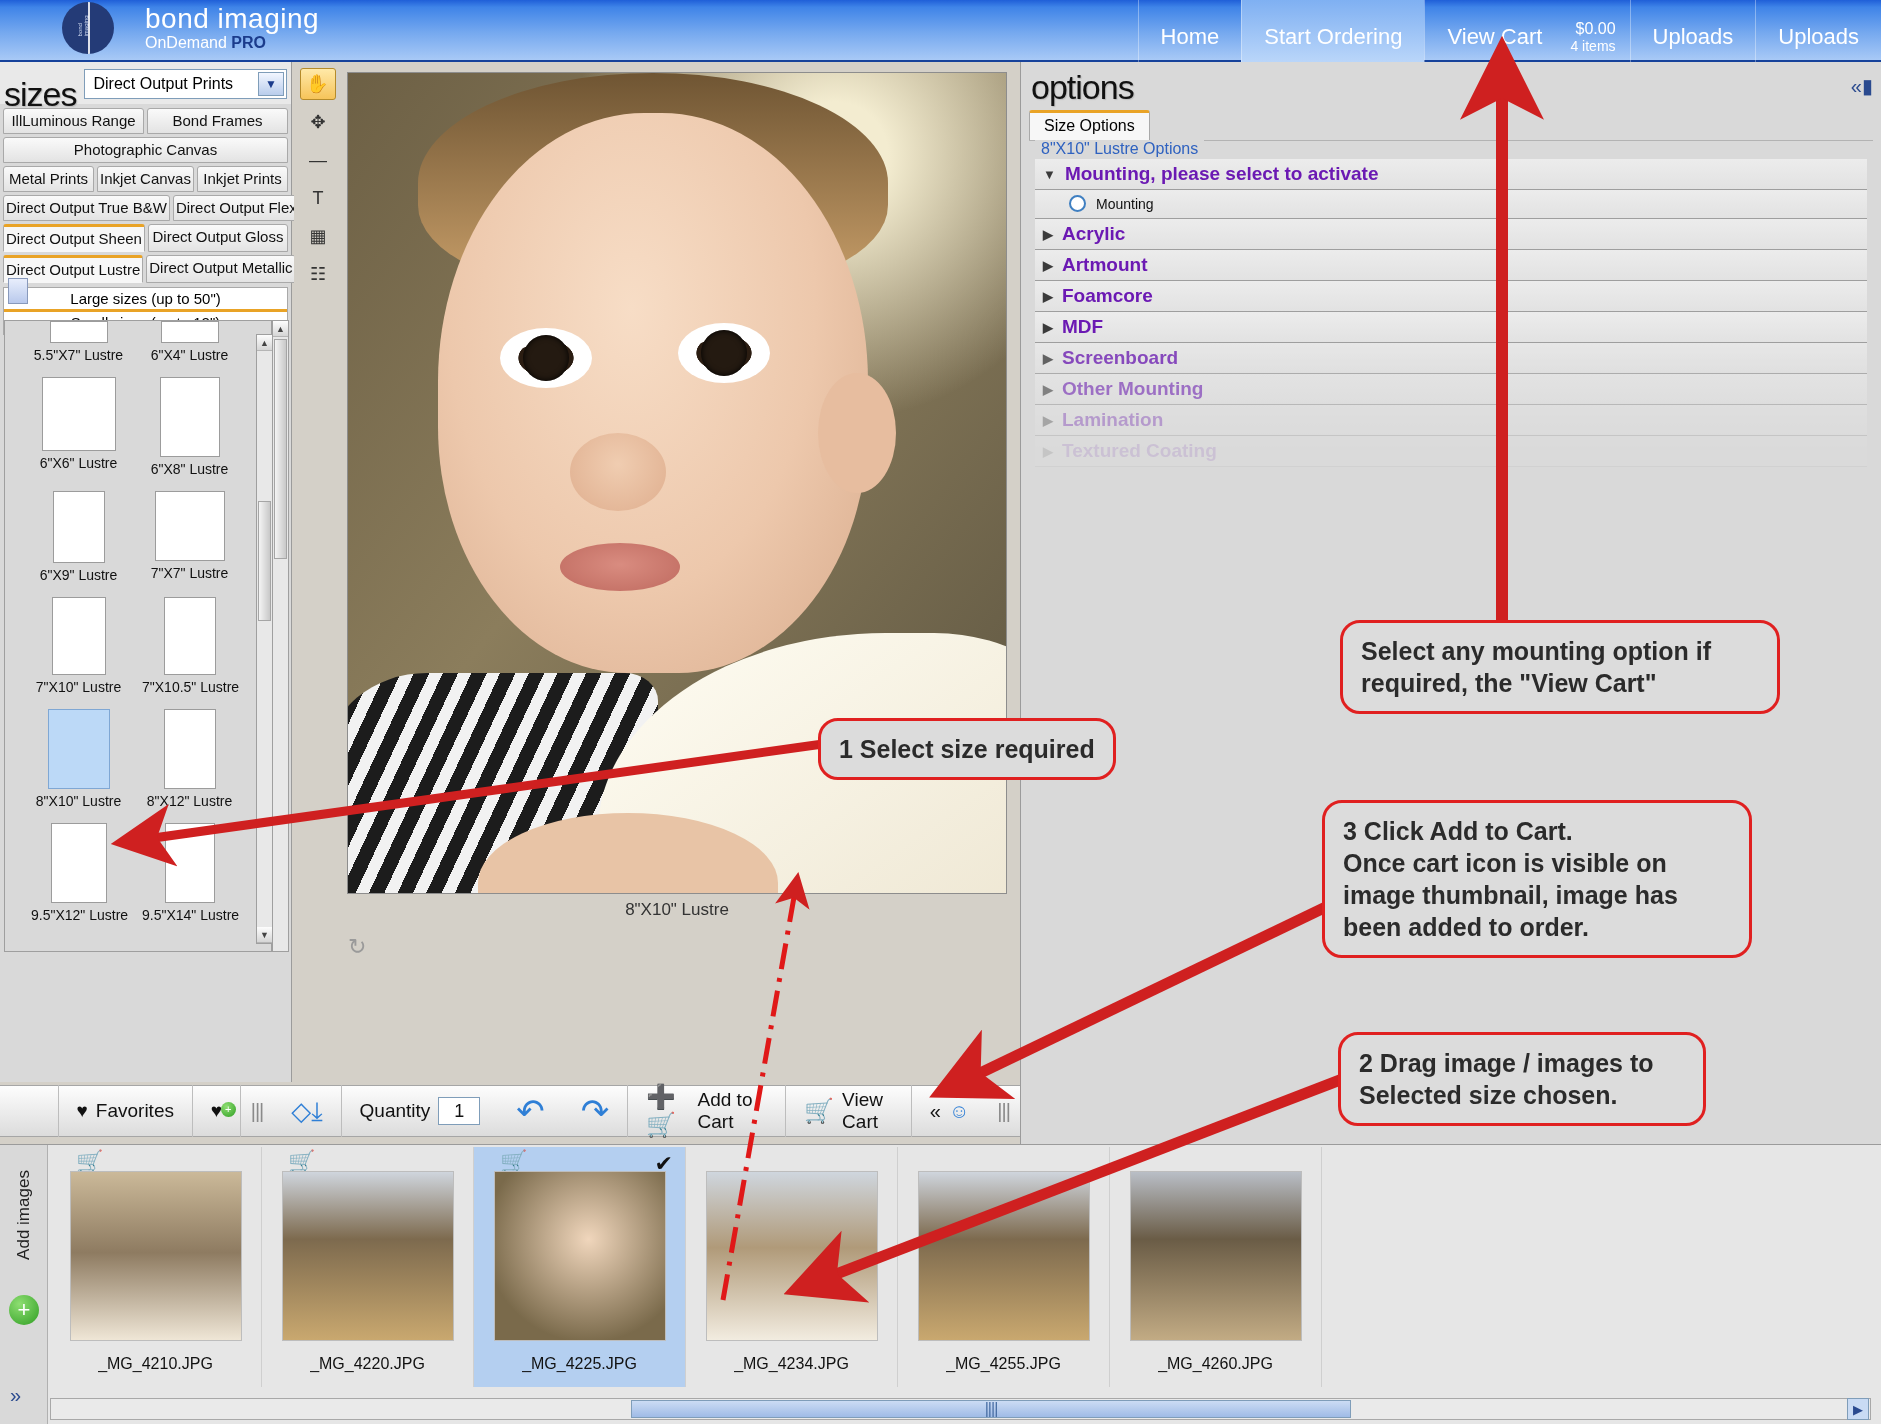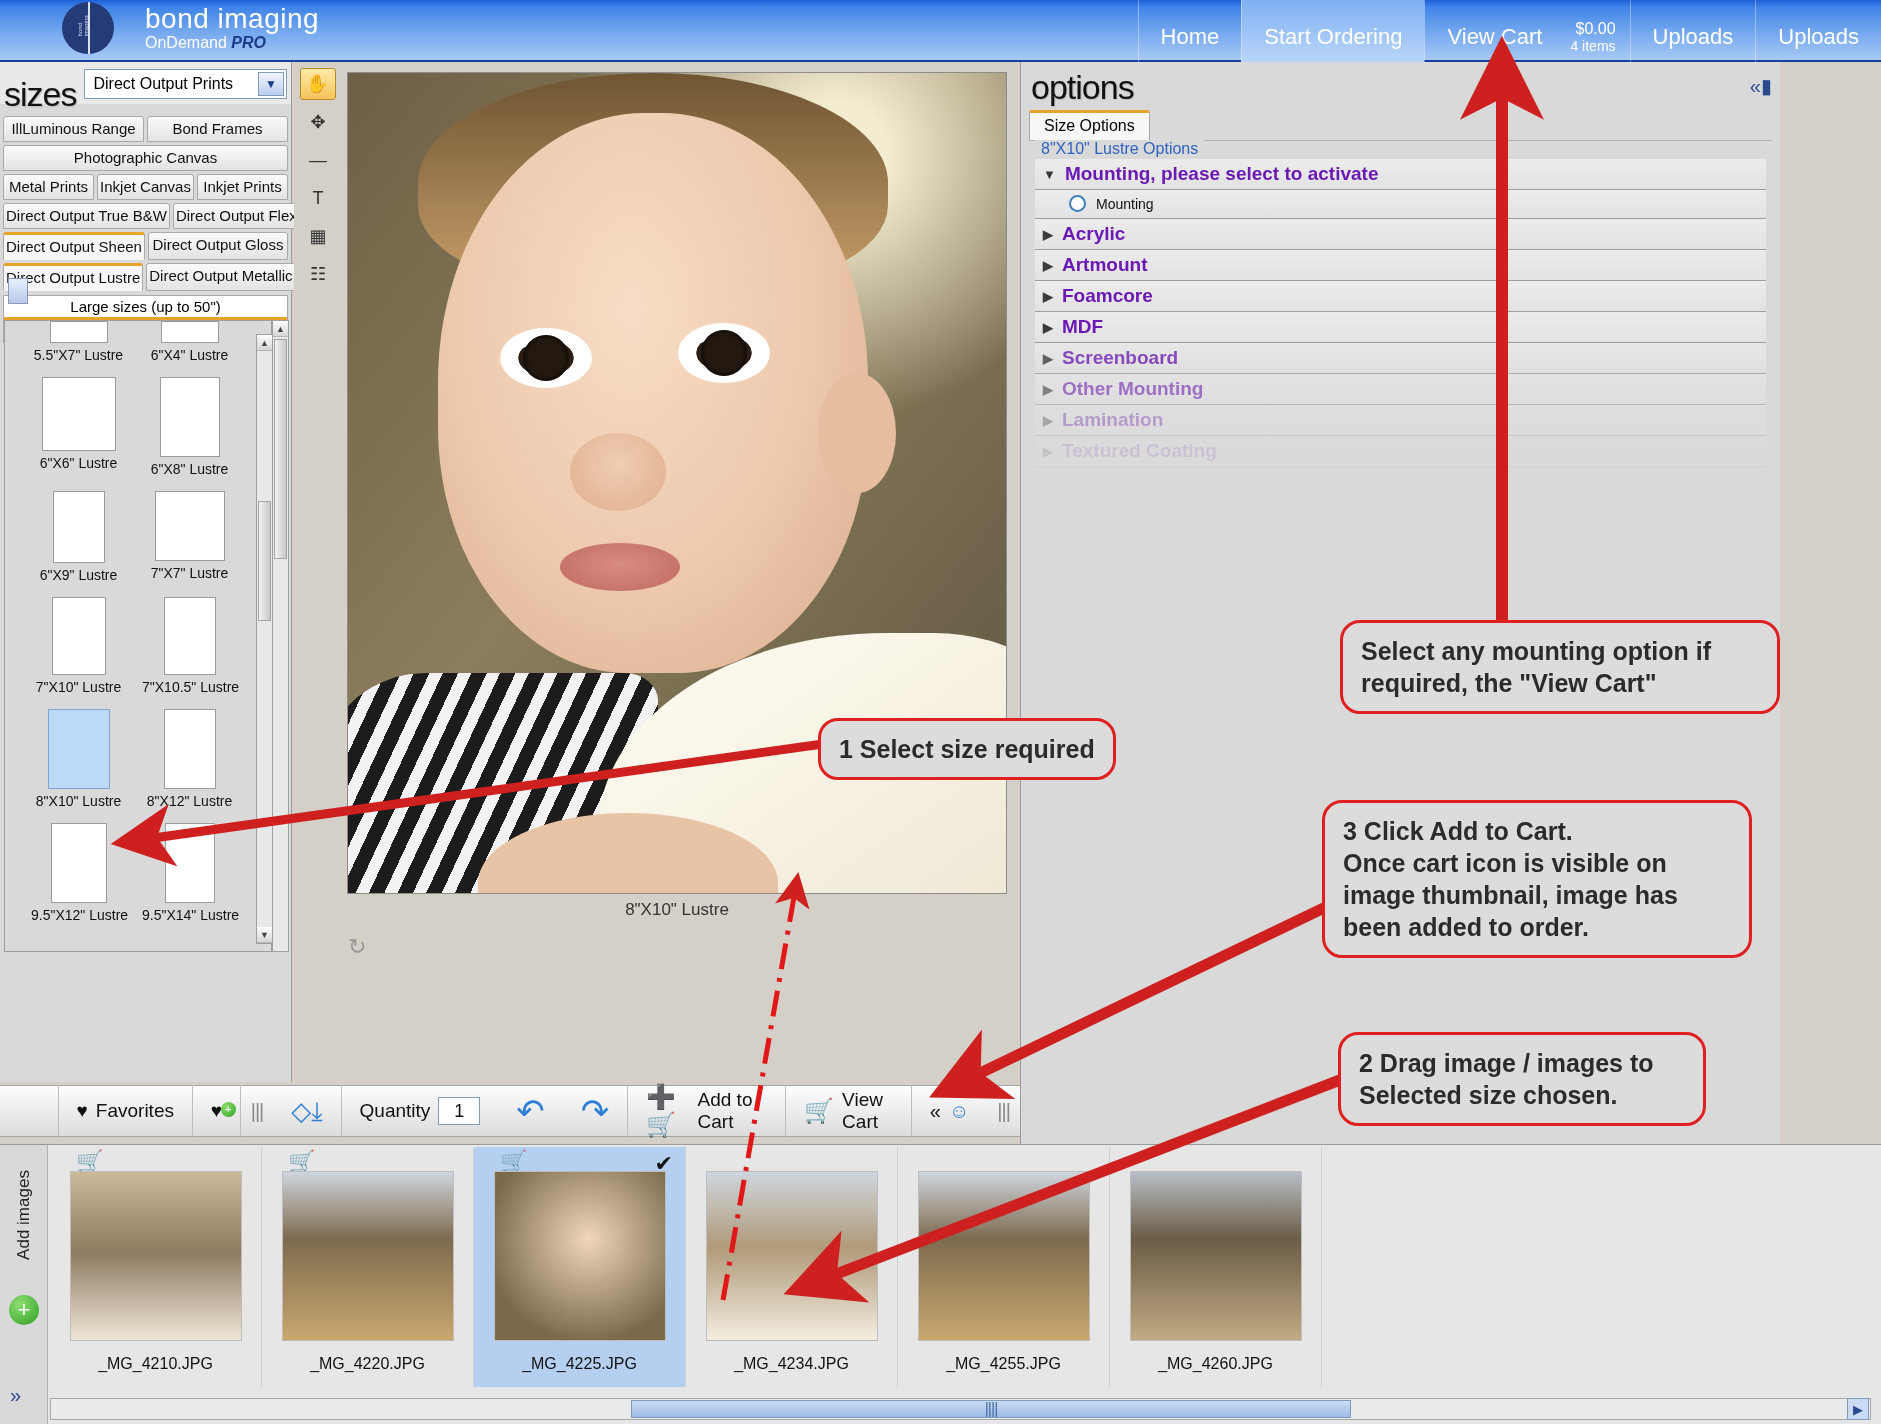--- a/index.html
+++ b/index.html
@@ -21,21 +21,21 @@
     width:52px;height:52px;border-radius:50%;
     background:#243b77; position:relative; overflow:hidden;
   }
   .logo-circle:after{
     content:""; position:absolute; left:50%; top:0; width:2px; height:100%;
     background:#ffffff; opacity:.85;
   }
   .logo-circle .lt{ position:absolute; left:10px; top:18px; font-size:6px; color:#cfd9f0; line-height:6px; transform:rotate(-90deg);}
   .logo-text .l1 { font-size:28px; color:#ffffff; font-weight:normal; letter-spacing:.5px; line-height:30px; }
   .logo-text .l2 { font-size:16px; color:#ffffff; line-height:18px; }
-  .logo-text .l2 b { color:#1b3c8c;font-style:italic; }
+  .logo-text .l2 b { color:#1b3c8c; }
 
   #nav { position:absolute; right:0; top:0; height:74px; display:flex; align-items:stretch; }
   .nav-item {
     display:flex; align-items:center; justify-content:center;
     padding:0 22px; color:#ffffff; font-size:22px;
     border-left:1px solid rgba(255,255,255,.35);
     cursor:pointer; white-space:nowrap;
   }
   .nav-item.active { background:linear-gradient(to bottom,#7fb0f2,#c5ddfb); }
   .nav-cart-price { display:flex; flex-direction:column; align-items:flex-end; padding:0 14px 0 6px;
@@ -54,21 +54,21 @@
     flex:1; height:30px; background:#fff; border:1px solid #7f9db9;
     display:flex; align-items:center; padding:0 2px 0 8px; font-size:16px; color:#000;
     position:relative;
   }
   #sizes-select .caret {
     position:absolute; right:2px; top:2px; width:26px; height:24px;
     background:linear-gradient(to bottom,#f2f6ff,#b9cdec); border:1px solid #7f9db9;
     display:flex; align-items:center; justify-content:center; color:#1b3c8c; font-size:12px;
   }
 
-  .tabs-rows { padding:12px 3px 0 3px; }
+  .tabs-rows { padding:4px 3px 0 3px; }
   .tab-row { display:flex; gap:3px; margin-bottom:3px; }
   .tab {
     flex:1; text-align:center; font-size:15px; color:#111; padding:3px 2px 4px 2px;
     background:linear-gradient(to bottom,#fafafa,#e3e3e3);
     border:1px solid #a9a9a9; border-radius:3px 3px 0 0; cursor:pointer; white-space:nowrap;
   }
   .tab.sel { background:#f7f7f7; border-bottom-color:#f7f7f7; border-top:3px solid #e9a326; padding-top:3px;}
 
   #range-box { margin:4px 3px 0 3px; border:1px solid #a9a9a9; background:#fff; }
   .range-row { text-align:center; font-size:15px; padding:2px; border-bottom:1px solid #ddd; cursor:pointer;}
@@ -148,21 +148,21 @@
   }
   .tb-sep { width:1px; height:52px; background:#bdbdbd; }
   .tb-item { display:flex; align-items:center; gap:8px; padding:0 18px; height:52px; font-size:19px; color:#111; cursor:pointer;}
   .tb-grip { color:#8a8a8a; letter-spacing:-1px; font-size:20px; padding:0 10px;}
   #qty-box { width:42px; height:28px; border:1px solid #7f9db9; background:#fff; text-align:center; font-size:18px; line-height:26px;}
   .arrow-ic { font-size:34px; color:#2f7fd6; line-height:34px;}
   .cart-ic { font-size:24px; }
 
   
   #right-panel {
-    position:absolute; left:1020px; top:62px; width:760px; height:1082px;
+    position:absolute; left:1020px; top:62px; width:861px; height:1082px;
     background:#d9d9d9; border-left:1px solid #9b9b9b;
   }
   #options-title { position:absolute; left:10px; top:6px; font-size:34px; color:#111; letter-spacing:-1px;
      text-shadow:1px 1px 1px #bbb;}
   #collapse-btn { position:absolute; right:8px; top:12px; font-size:20px; color:#2a4a8f; cursor:pointer;}
   #opt-tab {
     position:absolute; left:8px; top:48px; padding:4px 14px 5px 14px; font-size:16px;
     background:#f7f7f7; border:1px solid #a9a9a9; border-top:3px solid #e9a326;
     border-bottom:none; border-radius:3px 3px 0 0; cursor:pointer;
   }

